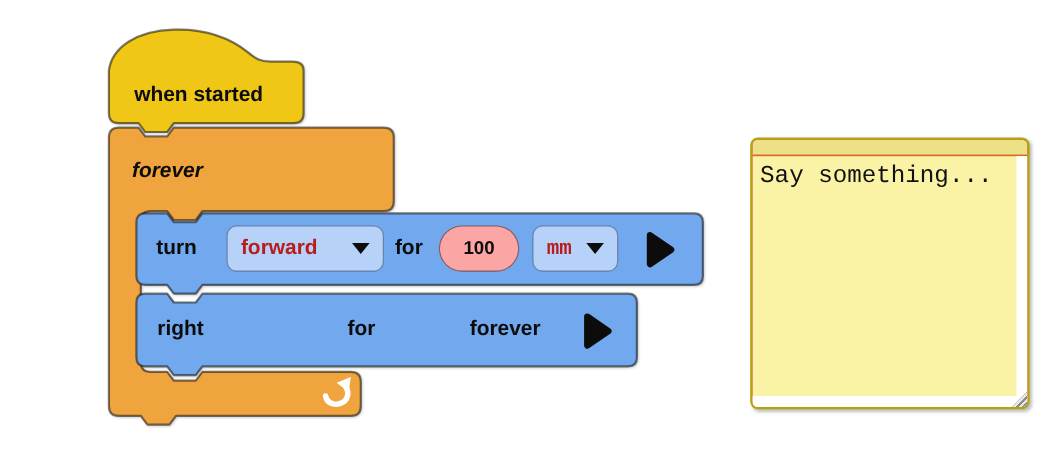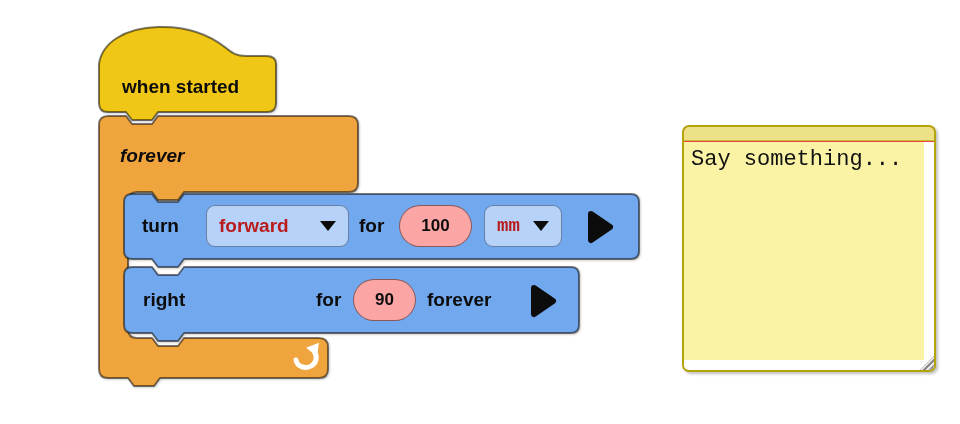--- a/index.html
+++ b/index.html
@@ -133,21 +133,20 @@
 
   <svg class="expand-arrow" style="left:551px; top:210px;" width="28" height="34" viewBox="0 0 28 34">
     <polygon points="4,4 23,17 4,30" fill="#0c0c0c" stroke="#0c0c0c" stroke-width="6" stroke-linejoin="round"></polygon>
   </svg>
 
   <div class="blk-label" style="left:107px; top:300px;">right</div>
 
 
   <div class="blk-label" style="left:280px; top:300px;">for</div>
 
-  <div class="oval" style="left:317px; top:279px; width:63px;">90</div>
 
   <div class="blk-label" style="left:391px; top:300px;">forever</div>
 
   <svg class="expand-arrow" style="left:494px; top:284px;" width="28" height="34" viewBox="0 0 28 34">
     <polygon points="4,4 23,17 4,30" fill="#0c0c0c" stroke="#0c0c0c" stroke-width="6" stroke-linejoin="round"></polygon>
   </svg>
 
   <svg class="loop-icon" style="left:253px; top:341px;" width="38" height="32" viewBox="0 0 38 32">
     <path d="M7,19 C8,26 17,28.5 23,24.5 C27.5,21.5 28.5,15.5 25.5,11" fill="none" stroke="#ffffff" stroke-width="5" stroke-linecap="round"></path>
     <g transform="rotate(38 25 8)">

